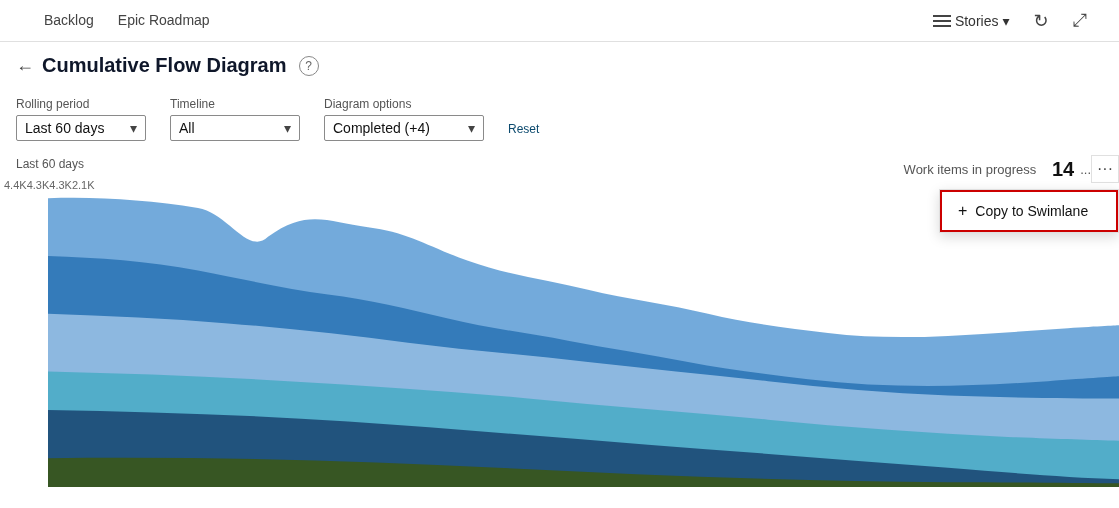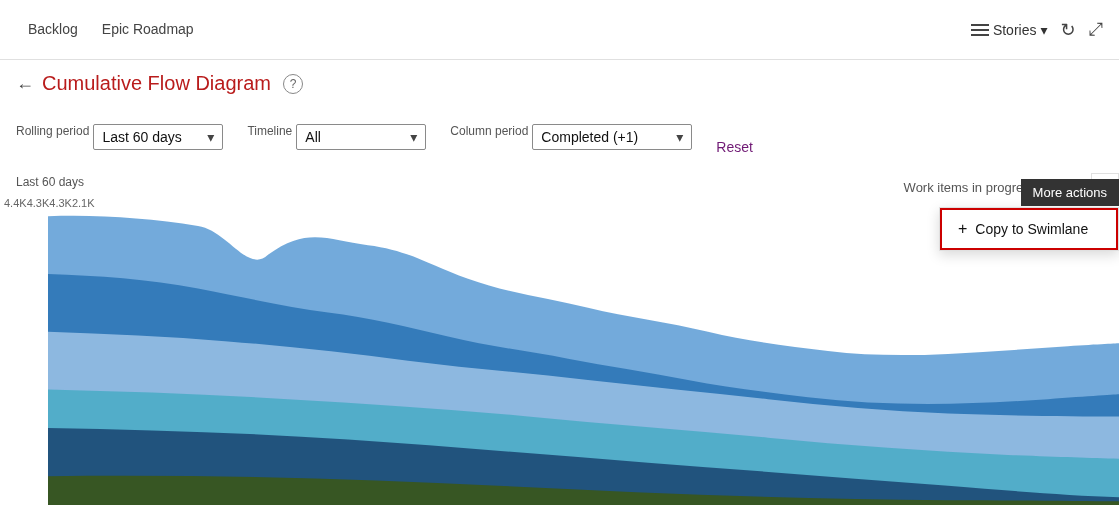--- a/index.html
+++ b/index.html
@@ -1,68 +1,68 @@
 <!DOCTYPE html>
 <html><head>
   <meta charset="utf-8">
   <style>
     * { box-sizing: border-box; margin: 0; padding: 0; }
     body { font-family: 'Segoe UI', Tahoma, Geneva, Verdana, sans-serif; font-size: 14px; background: #fff; color: #333; width: 1119px; height: 508px; overflow: hidden; }
 
     
     .nav-bar {
       display: flex; align-items: center; border-bottom: 1px solid #e0e0e0;
-      padding: 0 16px; height: 60px; position: relative;
+      padding: 0 32px; height: 42px; position: relative;
     }
     .nav-item {
       padding: 0 12px; height: 46px; display: flex; align-items: center;
       cursor: pointer; font-size: 14px; color: #444; border-bottom: 3px solid transparent;
       margin-bottom: -1px;
     }
     .nav-item.active { color: #0078d4; border-bottom: 3px solid #0078d4; font-weight: 600; }
     .nav-right {
-      margin-left: auto; display: flex; align-items: center; gap: 13px;
+      margin-left: auto; display: flex; align-items: center; gap: 24px;
     }
     .stories-btn {
       display: flex; align-items: center; gap: 4px; cursor: pointer;
       color: #333; font-size: 14px;
     }
     .nav-icon-btn {
       cursor: pointer; color: #444; display: flex; align-items: center;
       font-size: 18px;
     }
 
     
     .page-header {
       display: flex; align-items: center; padding: 12px 16px; gap: 8px;
     }
     .back-btn {
       cursor: pointer; color: #444; font-size: 18px; display: flex; align-items: center;
     }
     .page-title {
-      font-size: 20px; font-weight: 400; color: #b91c1c;
+      font-size: 20px; font-weight: 700; color: #0f172a;
     }
     .help-icon {
       cursor: pointer; color: #666; font-size: 16px; margin-left: 4px;
     }
 
     
     .filter-row {
       display: flex; align-items: center; padding: 8px 16px; gap: 24px;
     }
-    .filter-group { display: flex; gap: 4px; text-align: center; }
+    .filter-group { display: flex; flex-direction: column; gap: 4px; }
     .filter-label { font-size: 12px; color: #555; }
     .filter-select {
       display: flex; align-items: center; border: 1px solid #8a8a8a;
       border-radius: 2px; padding: 4px 8px; cursor: pointer; gap: 8px;
       min-width: 130px; background: #fff; font-size: 14px; color: #111;
     }
     .filter-select .chevron { margin-left: auto; color: #444; }
     .reset-btn {
-      cursor: pointer; color: #701a75; font-size: 14px; font-weight: 500;
+      cursor: pointer; color: #0c4a6e; font-size: 12px; font-weight: 500;
       padding: 4px 0; margin-top: 20px;
     }
 
     
     .chart-area {
       position: relative; margin: 0; padding: 0;
       height: calc(508px - 46px - 56px - 58px - 10px);
     }
     .chart-label-top-left {
       position: absolute; top: 8px; left: 16px; font-size: 12px; color: #555;
@@ -160,23 +160,23 @@
     </div>
   </div>
   <div class="filter-group">
     <span class="filter-label">Timeline</span>
     <div class="filter-select">
       <span>All</span>
       <span class="chevron">▾</span>
     </div>
   </div>
   <div class="filter-group">
-    <span class="filter-label">Column period</span>
+    <span class="filter-label">Diagram options</span>
     <div class="filter-select" style="min-width:160px;">
-      <span>Completed (+1)</span>
+      <span>Completed (+4)</span>
       <span class="chevron">▾</span>
     </div>
   </div>
   <div class="reset-btn">Reset</div>
 </div>
 
 <div class="chart-area">
   <div class="chart-label-top-left">Last 60 days</div>
 
   <div class="chart-top-right">
@@ -190,21 +190,20 @@
       <span>···</span>
     </div>
 
     <div class="dropdown-popup">
       <div class="copy-dashboard-item">
         <span style="font-size:16px; font-weight:300;">+</span>
         <span>Copy to Swimlane</span>
       </div>
     </div>
 
-    <div class="more-actions-btn">More actions</div>
   </div>
 
   <div class="y-axis">
     <span class="y-label">4.4K</span>
     <span class="y-label">4.3K</span>
     <span class="y-label">4.3K</span>
     <span class="y-label">2.1K</span>
   </div>
 
   <div class="chart-svg-container">

